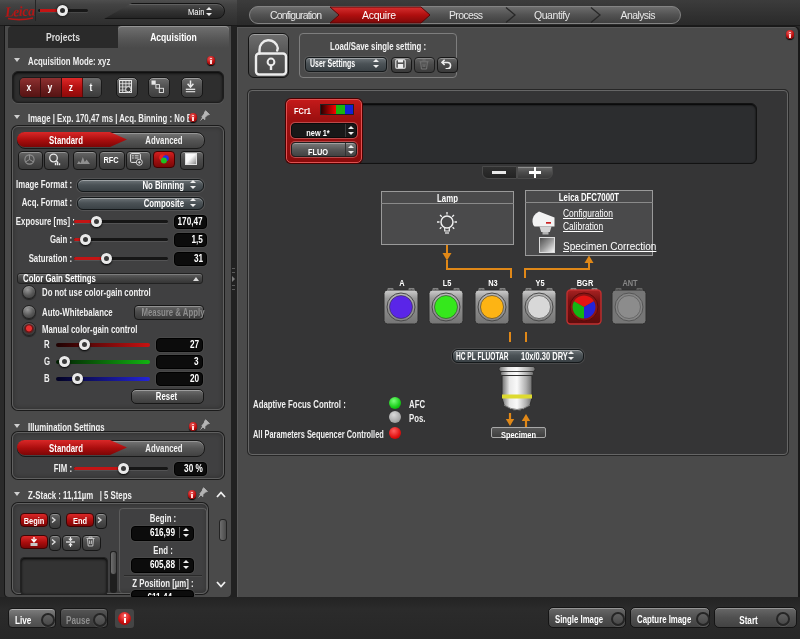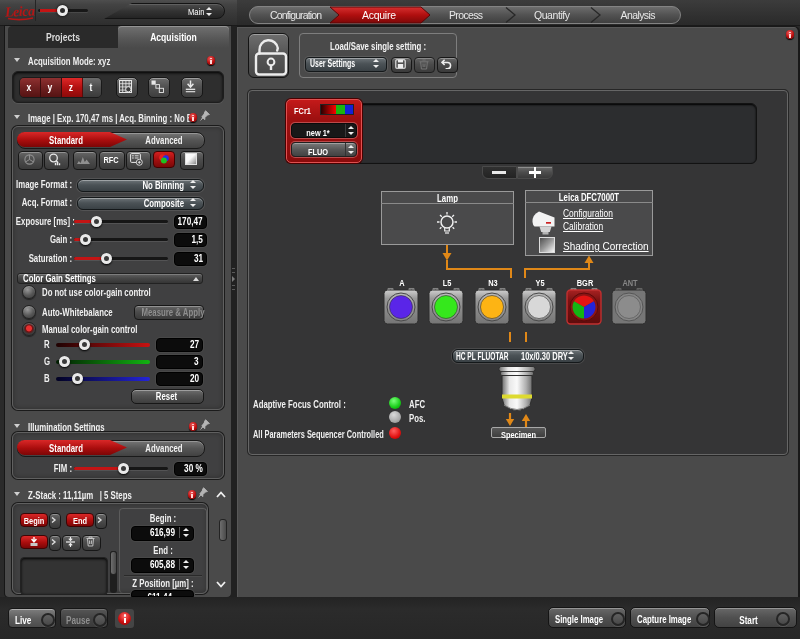--- a/index.html
+++ b/index.html
@@ -445,21 +445,21 @@
 <svg class="abs" style="left:539px;top:237px;" width="16" height="16" viewBox="0 0 16 16">
   <defs>
       <linearGradient id="shad" x1="0" y1="0" x2="1" y2="1">
         <stop offset="0" stop-color="#4a4a4a"></stop>
         <stop offset="0.5" stop-color="#9a9a9a"></stop>
         <stop offset="1" stop-color="#fff"></stop>
       </linearGradient>
     </defs>
   <rect x="0.5" y="0.5" width="15" height="15" fill="url(#shad)" stroke="#ddd"></rect>
 </svg>
-<div class="abs" style="left:563px;top:241px;font-size:10px;color:#fff;transform:scaleX(1.0);transform-origin:0 50%;text-decoration:underline;">Shading Correction</div>
+<div class="abs" style="left:563px;top:241px;font-size:10px;color:#fff;transform:scaleX(1.0);transform-origin:0 50%;text-decoration:underline;">Specimen Correction</div>
 
 <svg class="abs" style="left:380px;top:240px;" width="230" height="110" viewBox="0 0 230 110">
   <g stroke="#e08818" stroke-width="2" fill="none">
     <path d="M 67,5 L 67,13"></path>
     <path d="M 67,20 L 67,29 L 131,29 L 131,38"></path>
     <path d="M 145,38 L 145,29 L 209,29 L 209,23"></path>
     <path d="M 130,92 L 130,102"></path>
     <path d="M 146,92 L 146,102"></path>
   </g>
   <path d="M 62.5,13 L 71.5,13 L 67,20.5 Z" fill="#e08818"></path>

